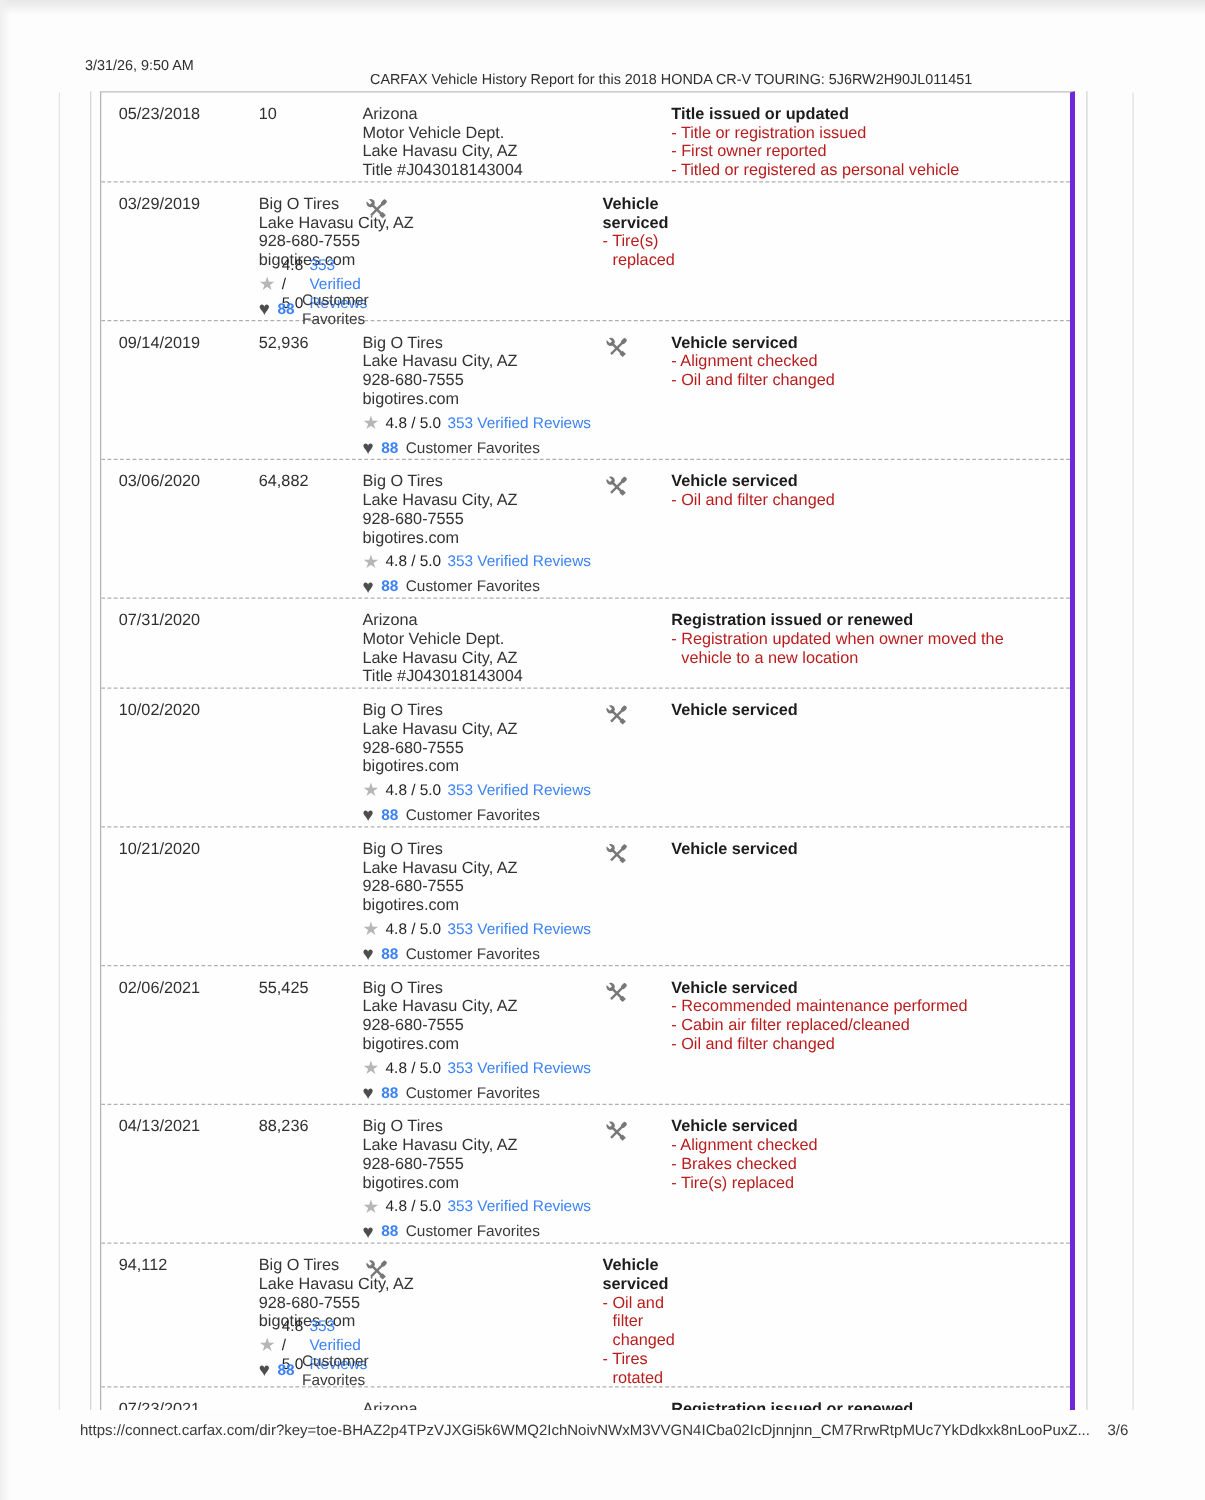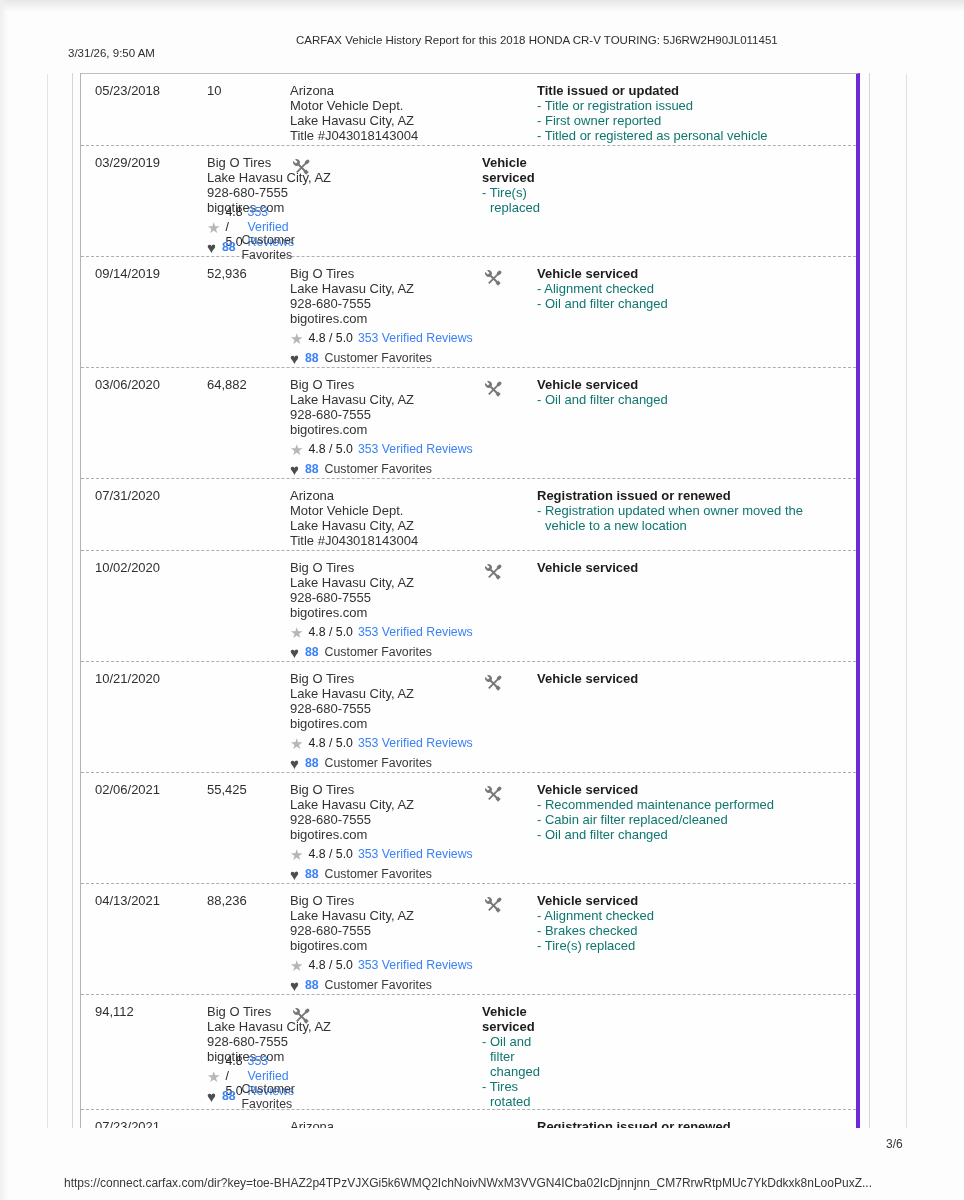--- a/index.html
+++ b/index.html
@@ -10,22 +10,22 @@
     color:#333;
     -webkit-font-smoothing:antialiased;
   }
   .scan-top{position:absolute;top:0;left:0;right:0;height:12px;
     background:linear-gradient(#e7e7e7,rgba(255,255,255,0));}
   .scan-left{position:absolute;top:0;left:0;bottom:0;width:8px;
     background:linear-gradient(90deg,#efefef,rgba(255,255,255,0));}
 
   
   .hdr-date{position:absolute;left:68px;top:47px;font-size:11.5px;color:#2e2e2e;}
-  .hdr-title{position:absolute;left:296px;top:34px;font-size:11.5px;color:#2e2e2e;white-space:nowrap;}
-  .ftr-url{position:absolute;left:64px;top:1176px;font-size:12px;color:#383838;white-space:nowrap;}
+  .hdr-title{position:absolute;left:296px;top:58px;font-size:11.5px;color:#2e2e2e;white-space:nowrap;}
+  .ftr-url{position:absolute;left:64px;top:1137px;font-size:12px;color:#383838;white-space:nowrap;}
   .ftr-page{position:absolute;left:886px;top:1137px;font-size:12px;color:#383838;}
 
   
   .frame-outer{position:absolute;left:47px;top:74px;width:858px;height:1054px;
     border-left:1px solid #e3e3e3;border-right:1px solid #e0e0e0;pointer-events:none;}
   .frame-mid{position:absolute;left:72px;top:73px;width:796px;height:1055px;
     border-left:1px solid #d4d4d4;border-right:1px solid #d4d4d4;pointer-events:none;}
 
   
   .table-clip{position:absolute;left:80px;top:73px;width:780px;height:1055px;
@@ -46,21 +46,21 @@
   .star{font-size:15px;color:#b6b6b6;line-height:1;}
   .score{font-weight:normal;color:#222;}
   .reviews{color:#3b82f6;}
   .fav-line{margin-top:3px;height:17px;display:flex;align-items:center;gap:6px;font-size:12.3px;}
   .heart{font-size:15px;color:#4d4d4d;line-height:1;}
   .fav-count{font-weight:bold;color:#3b82f6;}
   .fav-label{color:#3a3a3a;}
   .icon-cell{padding-top:1px;}
   .comments{padding-right:4px;max-width:322px;}
   .event-title{font-weight:bold;color:#1c1c1c;}
-  .detail{padding-left:8px;text-indent:-8px;color:#0f766e;}
+  .detail{padding-left:8px;text-indent:-8px;color:#b91c1c;}
   .detail::before{content:"- ";}
 </style>
 </head>
 <body>
 
 <div class="scan-top"></div>
 <div class="scan-left"></div>
 
 <div class="hdr-date">3/31/26, 9:50 AM</div>
 <div class="hdr-title">CARFAX Vehicle History Report for this 2018 HONDA CR-V TOURING: 5J6RW2H90JL011451</div>

